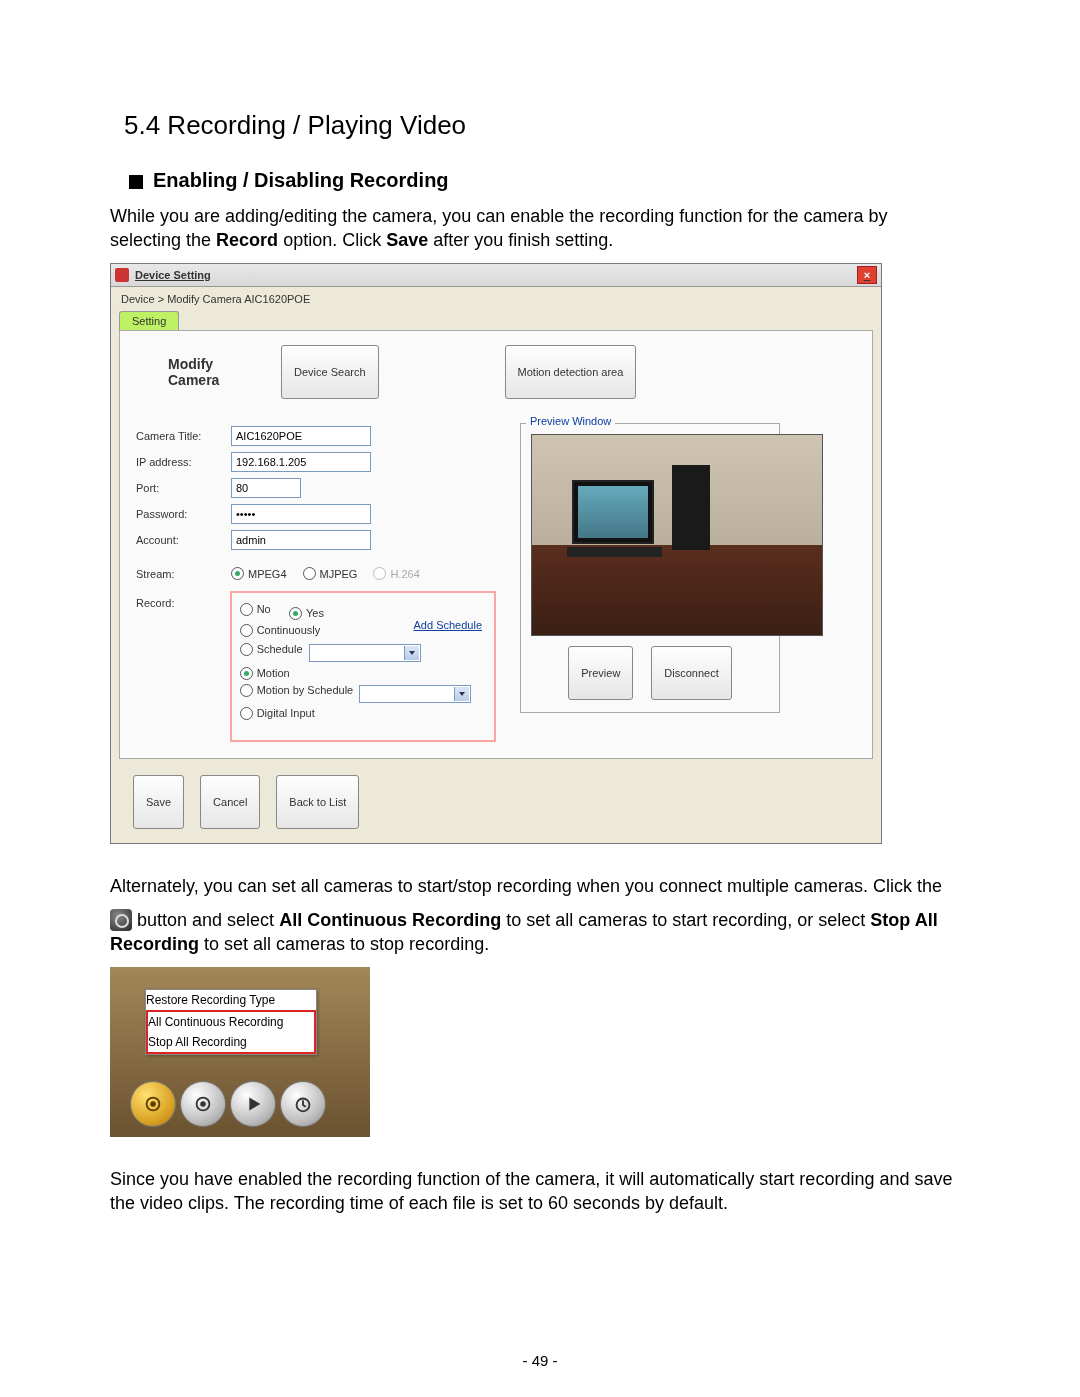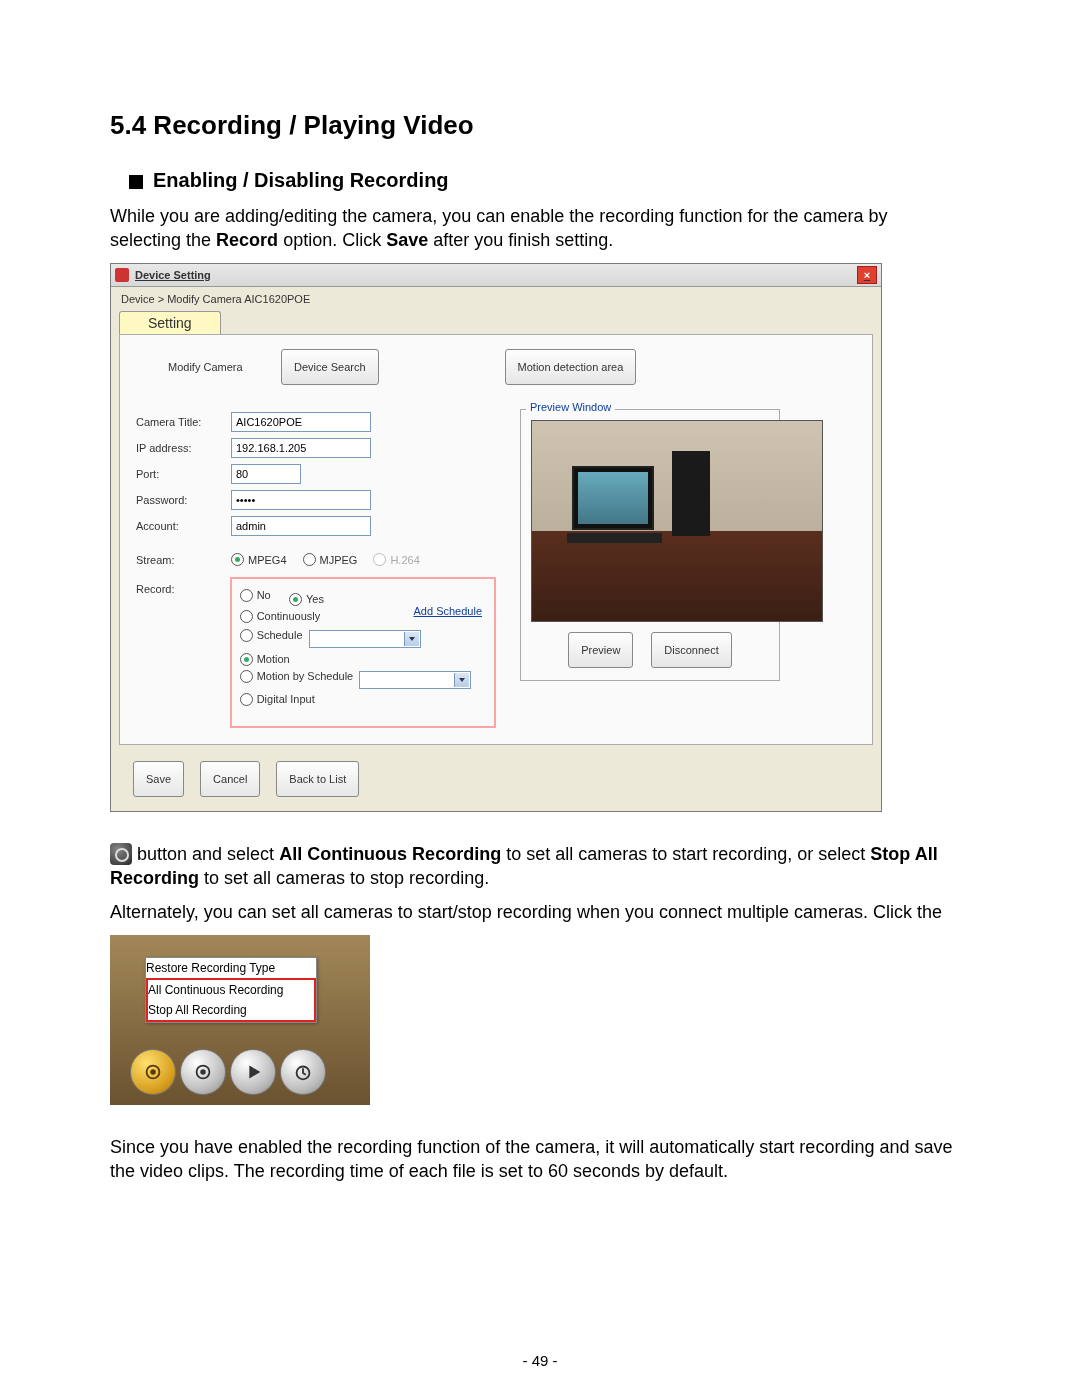--- a/index.html
+++ b/index.html
@@ -1,33 +1,33 @@
 <!DOCTYPE html>
 <html><head>
 <meta charset="utf-8">
 <style>
   html,body{margin:0;padding:0;background:#fff;font-family:Arial,Helvetica,sans-serif;color:#000;}
   .page{width:1080px;height:1397px;position:relative;box-sizing:border-box;padding:110px 110px 0 110px;}
-  h1{font-size:26px;font-weight:bold;margin:0 0 28px 0;}
+  h1{font-size:26px;font-weight:normal;margin:0 0 28px 14px;}
   h2{font-size:20px;font-weight:bold;margin:0 0 12px 0;padding-left:19px;}
   h2 .bullet{display:inline-block;width:14px;height:14px;background:#000;margin-right:10px;vertical-align:middle;}
   p{font-size:18px;line-height:1.35;margin:0 12px 10px 0;}
   b{font-weight:bold;}
   .dialog{width:770px;background:#ece9d8;border:1px solid #7a7a7a;margin:8px 0 30px 0;font-size:11px;font-family:Tahoma,Arial,sans-serif;color:#333;}
   .titlebar{height:22px;background:linear-gradient(#e8e8e8,#d8d8d8);border-bottom:1px solid #999;display:flex;align-items:center;padding:0 4px;text-decoration:underline;}
   .titlebar .ticon{width:14px;height:14px;background:#c33;border-radius:2px;margin-right:6px;}
   .titlebar .ttext{font-weight:bold;}
   .close{width:18px;height:16px;margin-left:auto;background:#e04030;color:#fff;display:flex;align-items:center;justify-content:center;border:1px solid #a02020;font-weight:bold;font-size:11px;}
   .bc{padding:6px 10px;font-size:11px;}
   .tabs{padding:0 8px;}
-  .tab{display:inline-block;border:1px solid #999;border-bottom:none;background:#fef9c3;padding:3px 28px;border-radius:3px 3px 0 0;font-size:14px;}
+  .tab{display:inline-block;border:1px solid #999;border-bottom:none;background:#bef264;padding:3px 12px;border-radius:3px 3px 0 0;font-size:11px;}
   .panel{border:1px solid #aaa;background:#fafafa;margin:0 8px 8px 8px;padding:14px 16px 16px 16px;position:relative;}
   .row1{display:flex;align-items:center;gap:18px;}
-  .lblhead{font-weight:normal;font-size:11px;width:95px;padding-left:32px;}
-  .btn{background:linear-gradient(#fefefe,#e6e6e6);border:1px solid #888;border-radius:3px;padding:11px 12px;font-size:11px;cursor:pointer;}
+  .lblhead{font-weight:bold;font-size:14px;width:95px;padding-left:32px;}
+  .btn{background:linear-gradient(#fefefe,#e6e6e6);border:1px solid #888;border-radius:3px;padding:20px 12px;font-size:11px;cursor:pointer;}
   .cols{display:flex;margin-top:24px;gap:24px;}
   .leftcol{width:360px;position:relative;}
   .frow{display:flex;align-items:center;height:26px;}
   .flabel{width:95px;font-size:11px;}
   .finput{width:130px;height:18px;border:1px solid #7a9ac0;padding:0 4px;font-size:11px;background:#fff;}
   .radioline{display:flex;gap:16px;align-items:center;font-size:11px;}
   .radio{display:inline-flex;align-items:center;gap:4px;}
   .radio .circ{width:11px;height:11px;border:1px solid #555;border-radius:50%;display:inline-flex;align-items:center;justify-content:center;background:#fff;}
   .radio.sel .circ::after{content:"";width:5px;height:5px;background:#3a6;border-radius:50%;}
   .h264{color:#aaa;}
@@ -181,25 +181,25 @@
         </div>
       </div>
     </div>
     <div class="bottombtns">
       <span class="btn">Save</span>
       <span class="btn">Cancel</span>
       <span class="btn">Back to List</span>
     </div>
   </div>
 
+  <p>Alternately, you can set all cameras to start/stop recording when you connect multiple cameras. Click the</p>
   <p>
     <span class="inlineicon"></span>
     <span> button and select</span> <b>All Continuous Recording</b> <span>to set all cameras to start recording, or select</span> <b>Stop All Recording</b> <span>to set all cameras to stop recording.</span>
   </p>
-  <p>Alternately, you can set all cameras to start/stop recording when you connect multiple cameras. Click the</p>
 
   <div class="screenshot2">
     <div class="bg2"></div>
     <div class="menu">
       <div class="mitem">Restore Recording Type</div>
       <div class="redbox">
         <div class="mitem">All Continuous Recording</div>
         <div class="mitem">Stop All Recording</div>
       </div>
     </div>

